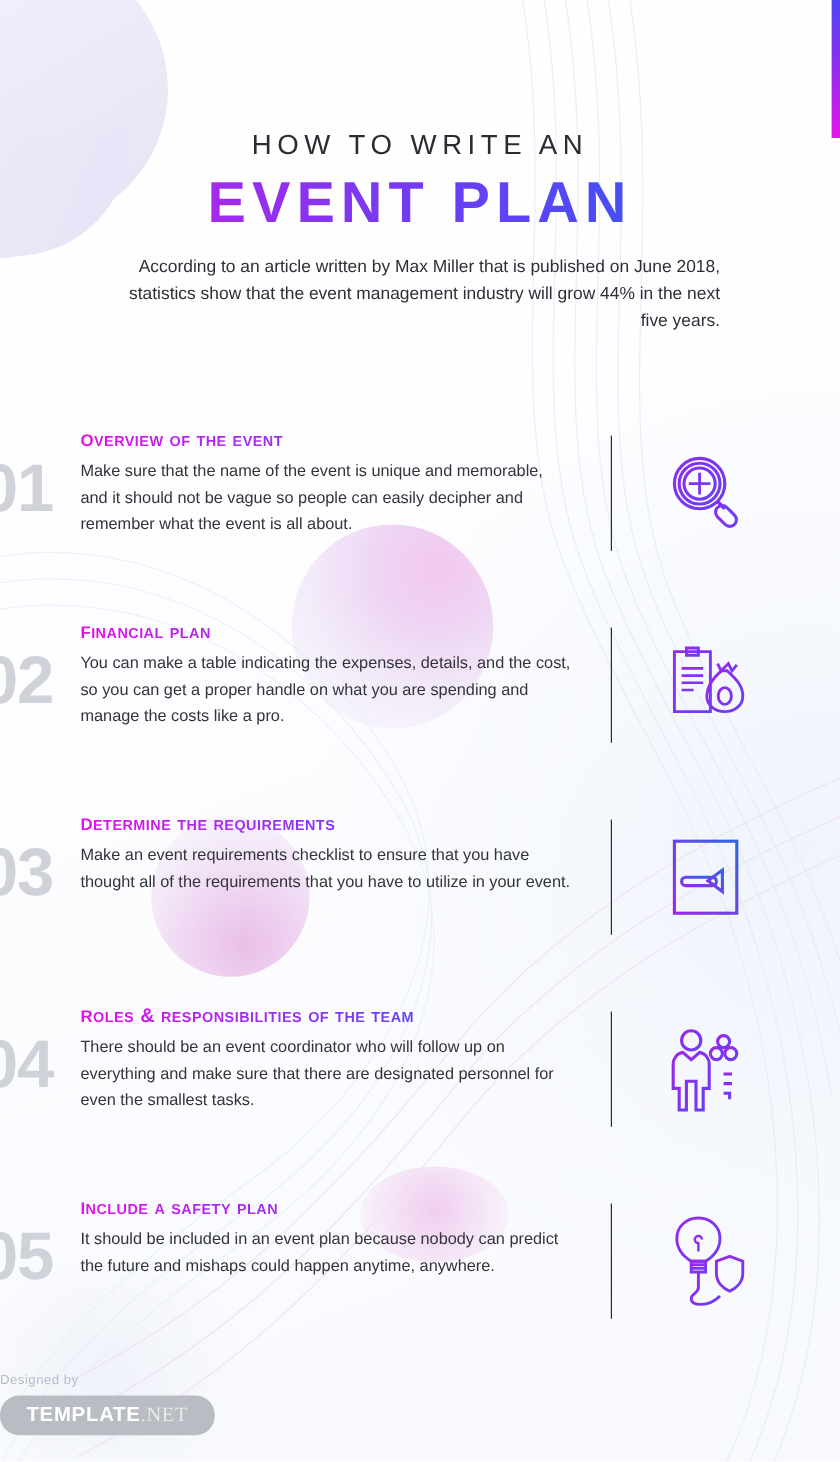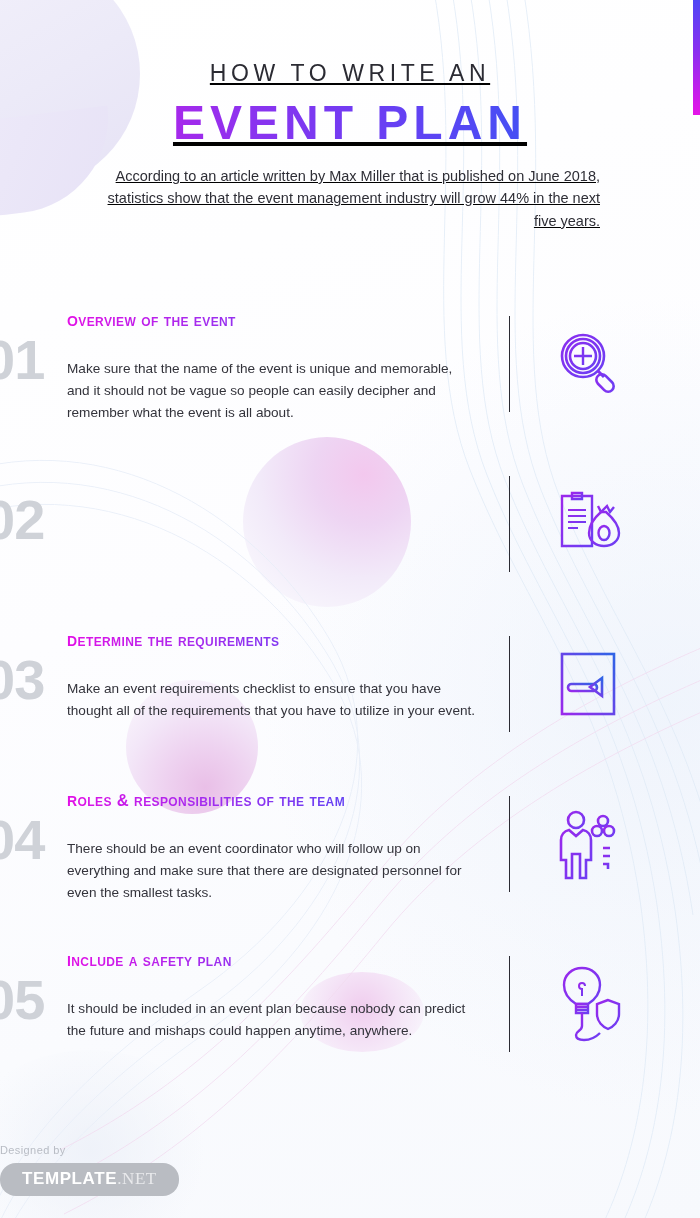--- a/index.html
+++ b/index.html
@@ -52,21 +52,21 @@
   }
 
   .lines-svg { position:absolute; inset:0; width:700px; height:1218px; }
 
   .accent-bar {
     right:0; top:0; width:7px; height:115px;
     background:linear-gradient(180deg,#4f46f5 0%,#8b2ef0 45%,#e515e8 100%);
   }
 
   
-  .header { position:relative; padding-top:60px; text-align:center;text-decoration:underline; }
+  .header { position:relative; padding-top:107px; text-align:center; }
 
   .kicker {
     font-size:23px; letter-spacing:4.6px; color:#2b2b33; font-weight:400;
   }
 
   .big-title {
     margin-top:12px;
     font-size:48px; font-weight:700; letter-spacing:5px; line-height:1;
     background:linear-gradient(90deg,#e011e6 0%,#bf1fe8 14%,#8b33ef 36%,#6b3ef3 54%,#4a4df4 72%,#1f6ae8 100%);
     -webkit-background-clip:text; background-clip:text; color:transparent;
@@ -95,21 +95,21 @@
     font-size:16.5px; font-weight:700; letter-spacing:.4px;
     font-variant:small-caps; text-transform:lowercase;
     background:linear-gradient(90deg,#e20fe6 0%,#a62bee 32%,#6b3ff3 64%,#2f64e6 100%);
     -webkit-background-clip:text; background-clip:text; color:transparent;
     -webkit-text-fill-color:transparent;
     white-space:nowrap;
   }
   .step-title::first-letter { font-size:20px; }
 
   .step-text {
-    margin-top:27px; font-size:13.6px; line-height:1.62; color:#33333b;
+    margin-top:4px; font-size:13.6px; line-height:1.62; color:#33333b;
   }
 
   .divider {
     position:absolute; left:509px; top:8px; width:1px; height:96px;
     background:#2b2b33;
   }
 
   .icon-wrap {
     position:absolute; left:548px; top:14px; width:80px; height:84px;
     display:flex; align-items:center; justify-content:center;
@@ -191,20 +191,24 @@
             <path d="M31 21 v18 M22 30 h18" stroke-width="2.4"></path>
             <path d="M46 45 l6 6" stroke-width="3"></path>
             <rect x="47.5" y="47" width="11" height="20" rx="5.5" transform="rotate(-45 53 57)" stroke-width="2.6"></rect>
           </g>
         </svg>
       </div>
     </div>
 
     <div class="step">
       <div class="step-num">02</div>
+      <div class="step-body">
+        <div class="step-title">Financial Plan</div>
+        <div class="step-text">You can make a table indicating the expenses, details, and the cost, so you can get a proper handle on what you are spending and manage the costs like a pro.</div>
+      </div>
       <div class="divider"></div>
       <div class="icon-wrap">
         <svg viewBox="0 0 72 76">
           <defs>
             <linearGradient id="g2" x1="0" y1="0" x2="1" y2="1">
               <stop offset="0" stop-color="#9b27ec"></stop>
                 <stop offset="1" stop-color="#6b3ff3"></stop>
             </linearGradient>
           </defs>
           <g fill="none" stroke="url(#g2)" stroke-width="2.4">

